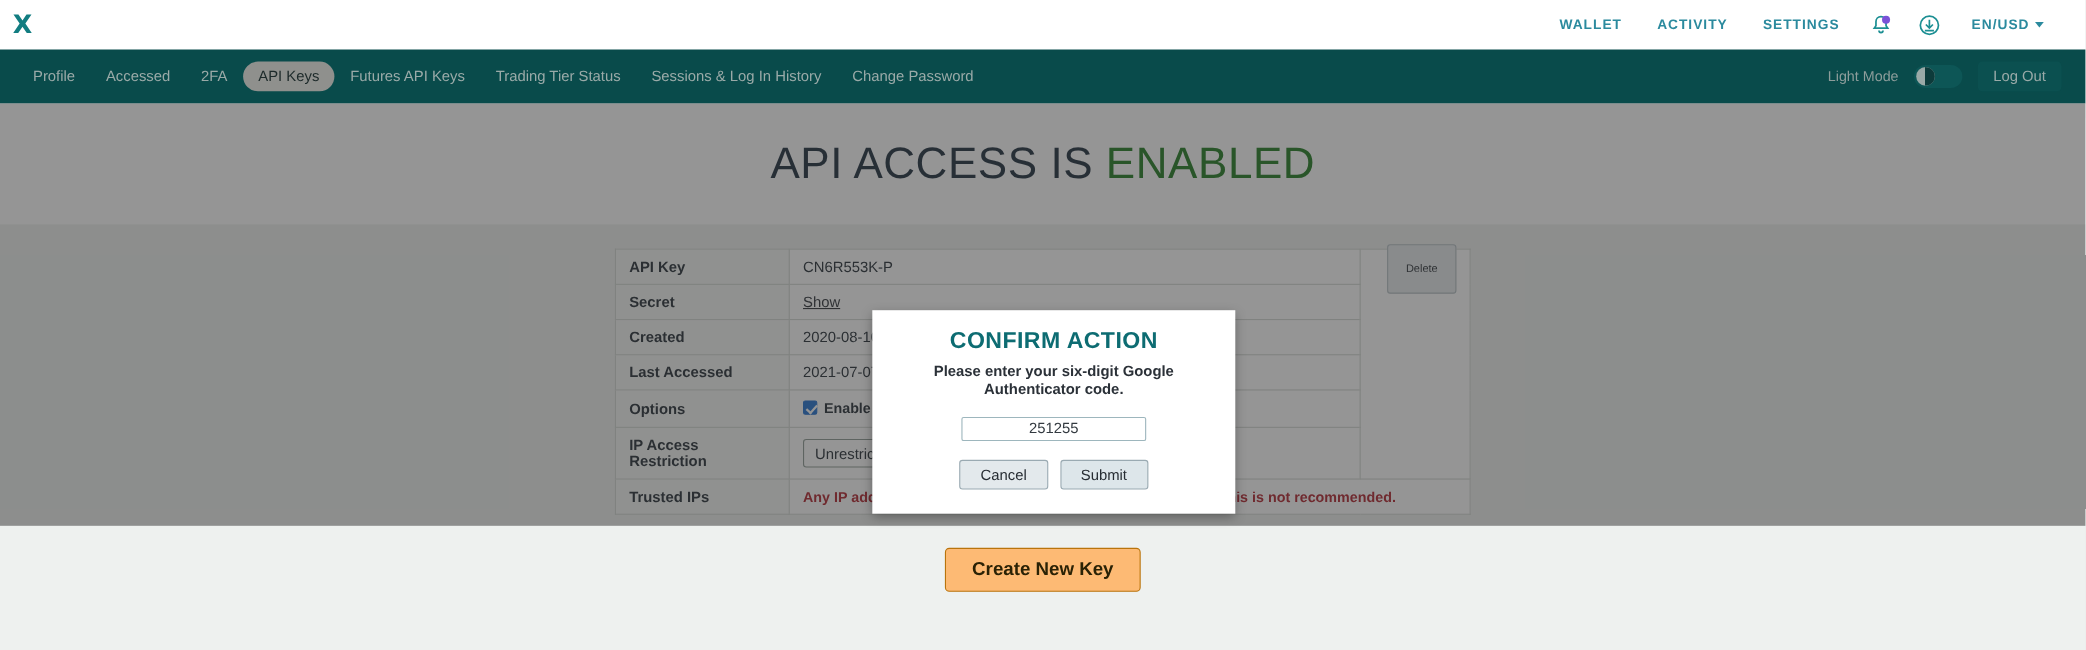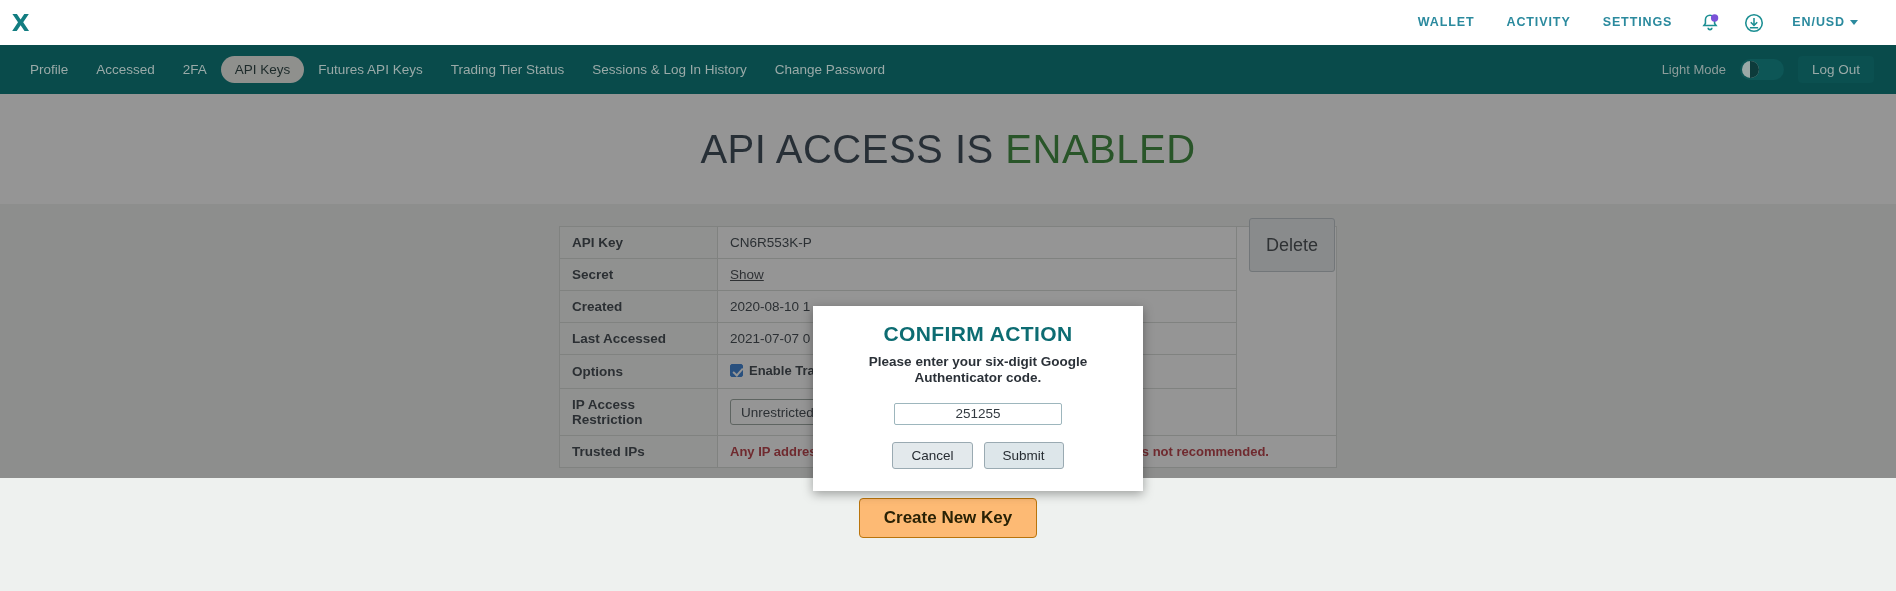--- a/index.html
+++ b/index.html
@@ -148,21 +148,21 @@
   }
   .key-table td.value { position: relative; }
   .key-table td.delete-cell {
     width: 100px; text-align: right; vertical-align: top;
     background: #ffffff;
   }
   .link-show {
     color: #2a2f36; text-decoration: underline; cursor: pointer;
   }
   .delete-btn {
-    font-size: 18px;
+    font-size: 10px;
     padding: 16px 16px;
     background: #e6eaec;
     border: 1px solid #b6bfc4;
     border-radius: 3px;
     color: #2a3036;
     cursor: pointer;
   }
   .opt {
     display: inline-flex; align-items: center; gap: 6px;
     font-weight: bold; font-size: 13px; margin-right: 22px;
@@ -211,28 +211,27 @@
 
   
   .overlay {
     position: absolute;
     left: 0; top: 0; right: 0; bottom: 0;
     background: rgba(51,51,51,0.52);
     z-index: 20;
   }
   .modal {
     position: absolute;
-    left: 793px; top: 212px;
+    left: 793px; top: 188px;
     width: 330px; height: 185px;
     background: #ffffff;
     box-shadow: 0 3px 10px rgba(0,0,0,0.35);
     z-index: 30;
     padding: 16px 20px;
     text-align: center;
-    margin-left: 20px;
   }
   .modal-title {
     font-size: 21px; font-weight: bold;
     color: #0d6c72; letter-spacing: 0.4px;
     margin-bottom: 8px;
   }
   .modal-desc {
     font-size: 13.5px; font-weight: bold;
     color: #2b3138; line-height: 1.22;
     margin: 0 14px 16px 14px;

